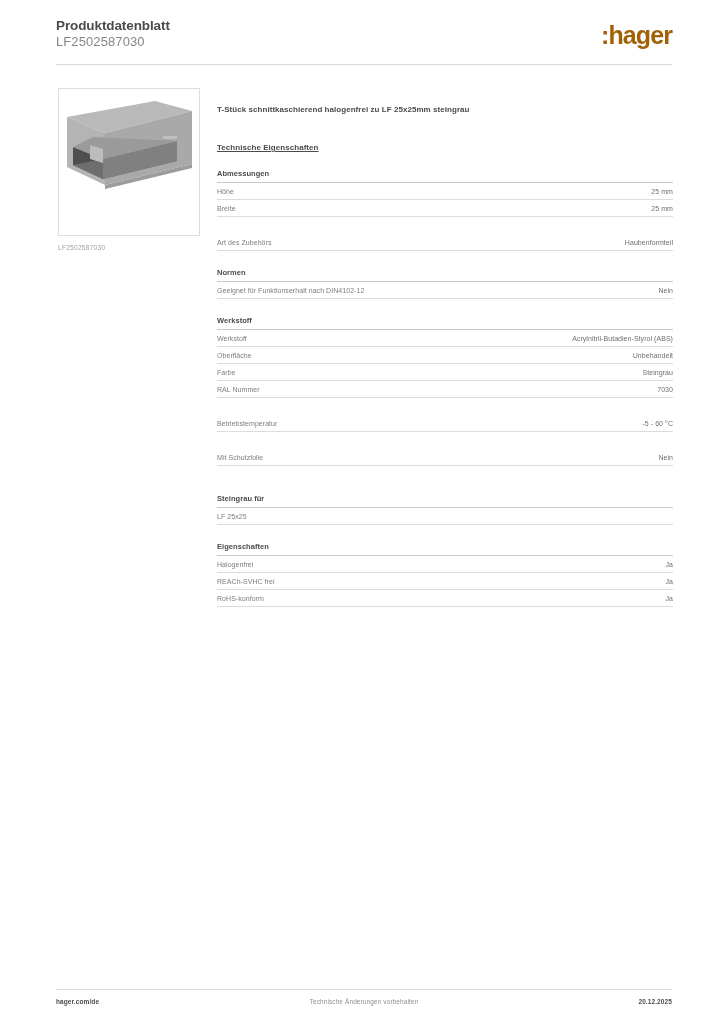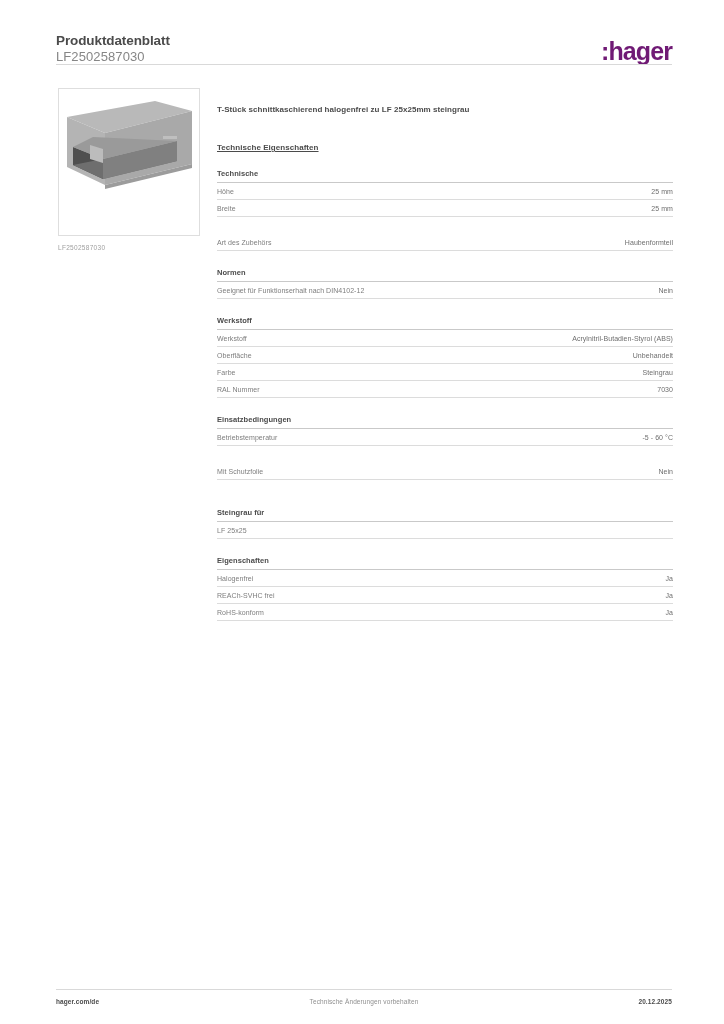--- a/index.html
+++ b/index.html
@@ -25,21 +25,21 @@
   }
 
   
   .header {
     position: absolute;
     left: 56px;
     top: 18px;
     width: 616px;
     height: 46px;
     display: flex;
-    align-items: flex-end;
+    align-items: flex-start;
     justify-content: space-between;
   }
   .header-left { display: block; }
   .doc-title {
     font-size: 13.5px;
     font-weight: bold;
     color: #4b4b4b;
     letter-spacing: -0.1px;
     line-height: 15px;
   }
@@ -48,21 +48,21 @@
     font-weight: normal;
     color: #868686;
     line-height: 15px;
     letter-spacing: 0.1px;
     margin-top: 1px;
   }
   .logo {
     margin-top: 4px;
     font-size: 25px;
     font-weight: bold;
-    color: #701a75;
+    color: #a16207;
     letter-spacing: -0.9px;
     line-height: 26px;
     white-space: nowrap;
   }
 
   .header-rule {
     position: absolute;
     left: 56px;
     top: 64px;
     width: 616px;
@@ -230,21 +230,21 @@
       </svg>
     </div>
     <div class="img-caption">LF2502587030</div>
   </div>
 
   <div class="content">
     <div class="product-name">T-Stück schnittkaschierend halogenfrei zu LF 25x25mm steingrau</div>
     <div class="tech-head">Technische Eigenschaften</div>
     <div id="groups">
         <div class="group">
-          <div class="group-title">Technische</div>
+          <div class="group-title">Abmessungen</div>
           <div class="row">
             <div class="row-label">Höhe</div>
             <div class="row-value">25 mm</div>
           </div>
           <div class="row">
             <div class="row-label">Breite</div>
             <div class="row-value">25 mm</div>
           </div>
         </div>
         <div class="group">
@@ -273,21 +273,20 @@
           <div class="row">
             <div class="row-label">Farbe</div>
             <div class="row-value">Steingrau</div>
           </div>
           <div class="row">
             <div class="row-label">RAL Nummer</div>
             <div class="row-value">7030</div>
           </div>
         </div>
         <div class="group">
-          <div class="group-title">Einsatzbedingungen</div>
           <div class="row">
             <div class="row-label">Betriebstemperatur</div>
             <div class="row-value">-5 - 60 °C</div>
           </div>
         </div>
         <div class="group">
           <div class="row">
             <div class="row-label">Mit Schutzfolie</div>
             <div class="row-value">Nein</div>
           </div>

